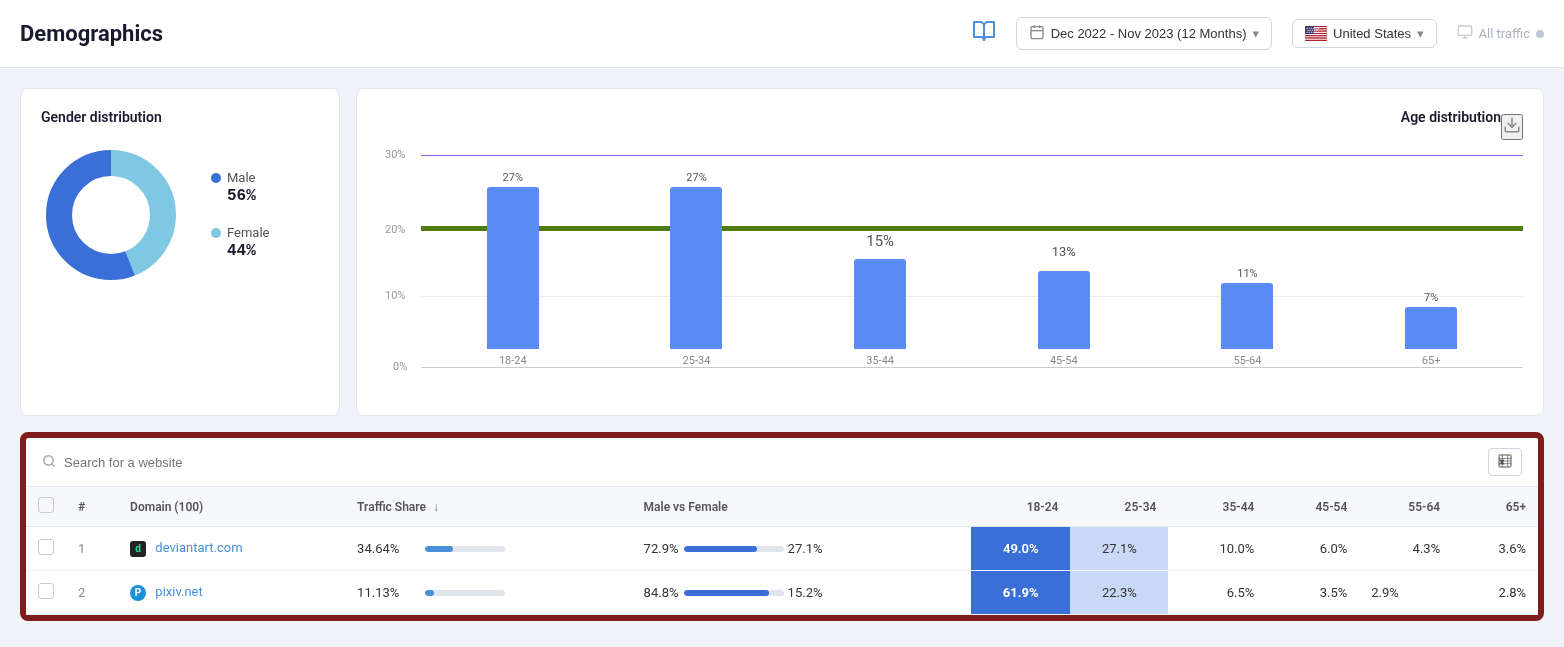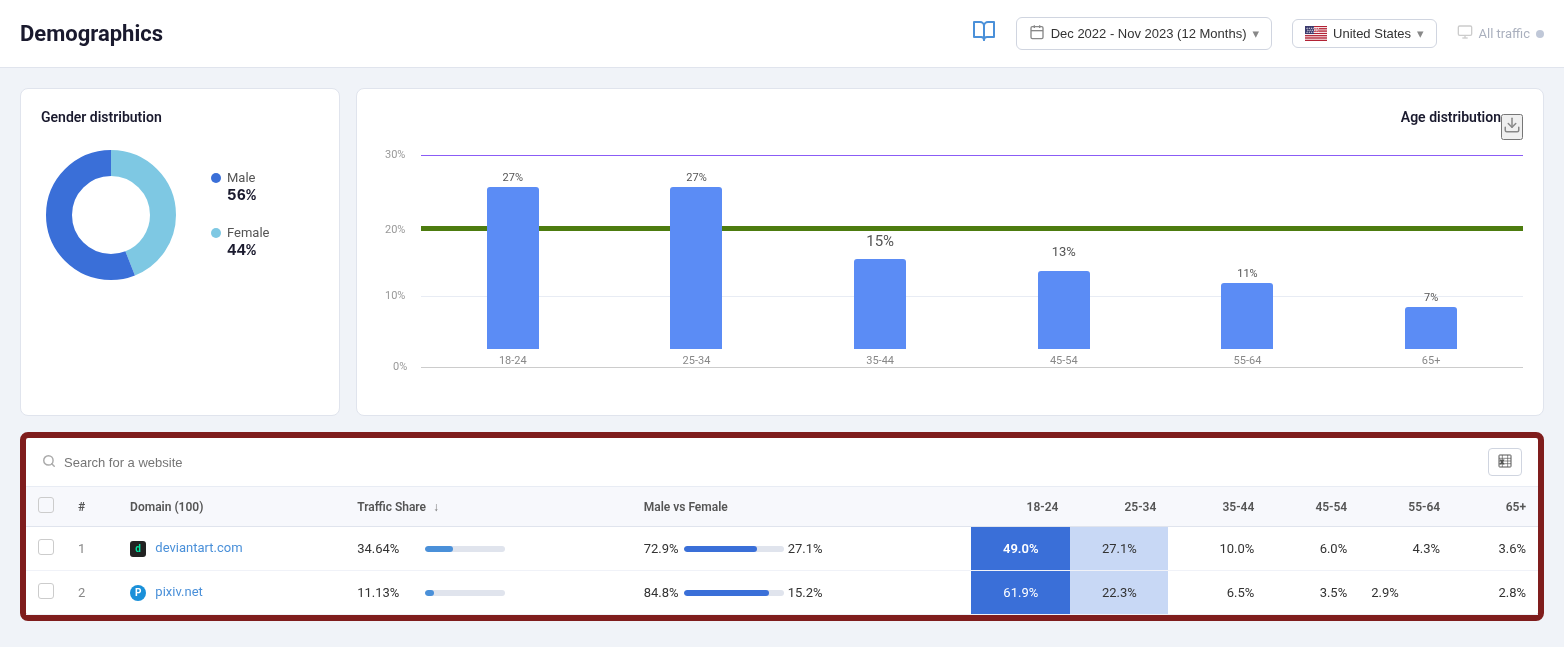--- a/index.html
+++ b/index.html
@@ -557,21 +557,21 @@
           </td>
           <td>
             <div class="mvf-container">
               <span style="min-width:36px;">84.8%</span>
               <div class="mvf-bar-bg">
                 <div class="mvf-male-fill" style="width:85%;"></div>
               </div>
               <span style="min-width:36px;">15.2%</span>
             </div>
           </td>
-          <td style="background:#3a6fd8;color:#fff;text-align:center;font-weight:400;padding:12px;">61.9%</td>
+          <td style="background:#3a6fd8;color:#fff;text-align:center;font-weight:700;padding:12px;">61.9%</td>
           <td style="background:#c8d8f5;text-align:center;padding:12px;">22.3%</td>
           <td style="text-align:right;">6.5%</td>
           <td style="text-align:right;">3.5%</td>
           <td style="text-align:left;">2.9%</td>
           <td style="text-align:right;">2.8%</td>
         </tr>
       </tbody>
     </table>
   </div>
 </div>

